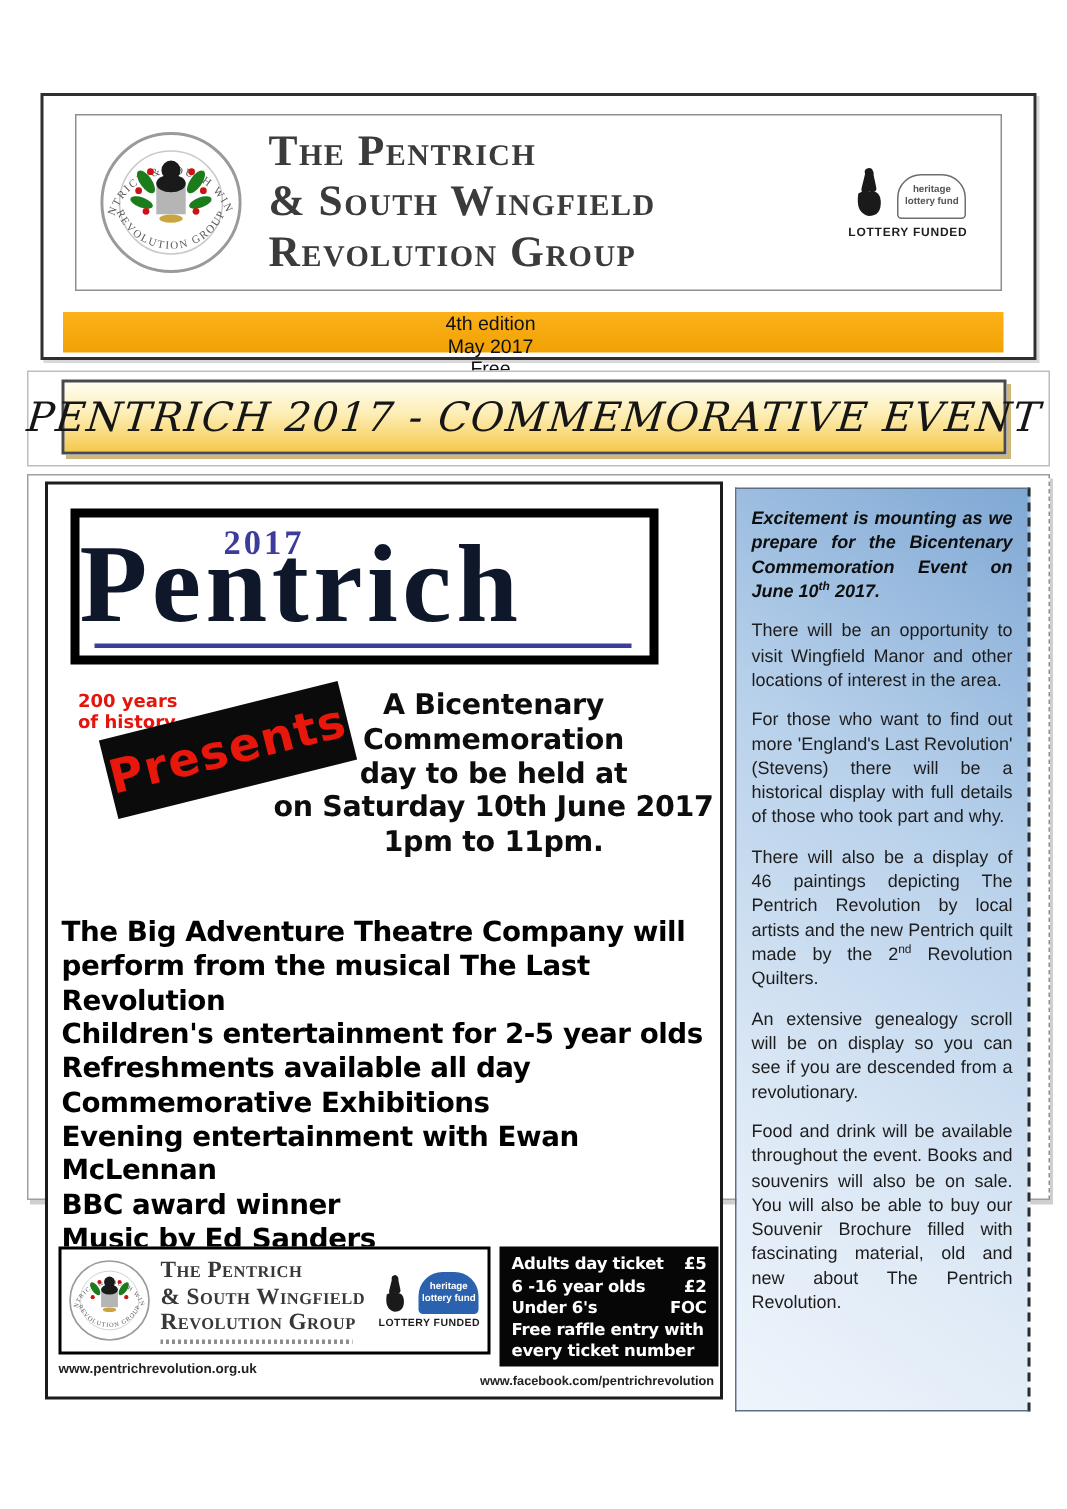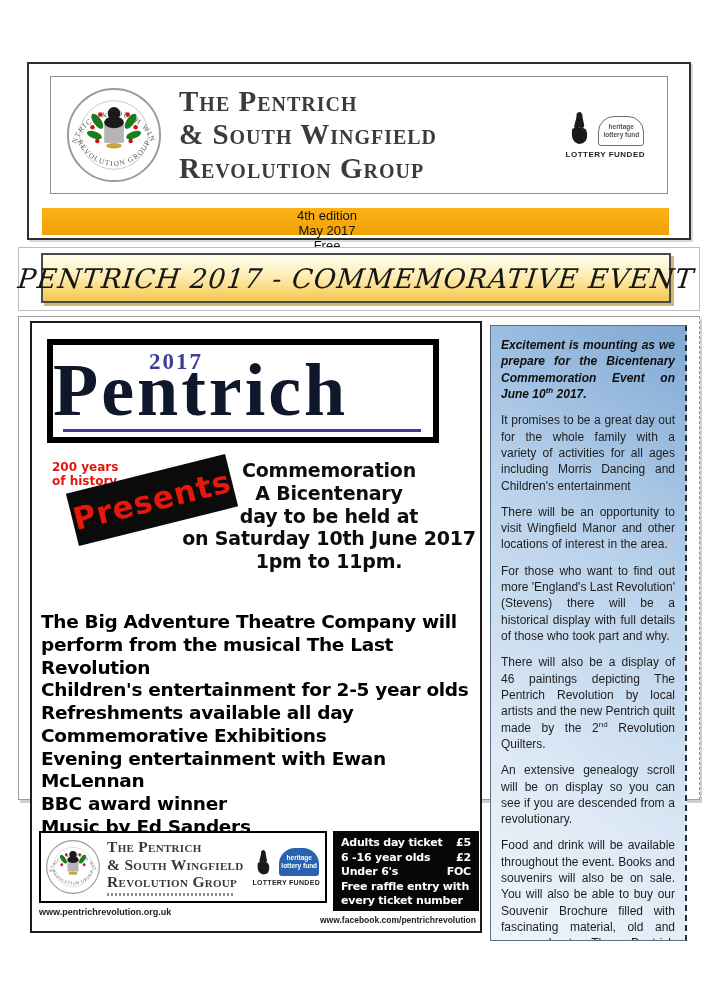--- a/index.html
+++ b/index.html
@@ -141,22 +141,22 @@
       <div class="tagline" id="tagline-lines">
           <div class="tagline-line">200 years</div>
           <div class="tagline-line">of history</div>
         </div>
 
       <div class="presents-box">
         <span class="presents-text">Presents</span>
       </div>
 
       <div class="event-block" id="event-lines">
+          <div class="event-line">A Bicentenary</div>
           <div class="event-line">Commemoration</div>
-          <div class="event-line">A Bicentenary</div>
           <div class="event-line">day to be held at</div>
           <div class="event-line">on Saturday 10th June 2017</div>
           <div class="event-line">1pm to 11pm.</div>
         </div>
 
       <div class="feature-block" id="feature-lines">
           <div class="feature-line">The Big Adventure Theatre Company will</div>
           <div class="feature-line">perform from the musical The Last Revolution</div>
           <div class="feature-line">Children's entertainment for 2-5 year olds</div>
           <div class="feature-line">Refreshments available all day</div>
@@ -237,21 +237,20 @@
             <div class="ticket-note-line">Free raffle entry with</div>
             <div class="ticket-note-line">every ticket number</div>
           </div>
       </div>
 
       <div class="facebook">www.facebook.com/pentrichrevolution</div>
     </div>
 
     <div class="sidebar" id="sidebar-paragraphs">
         <div class="sidebar-paragraph lead">Excitement is mounting as we prepare for the Bicentenary Commemoration Event on June 10<sup>th</sup> 2017.</div>
-        <div class="sidebar-paragraph">It promises to be a great day out for the whole family with a variety of activities for all ages including Morris Dancing and Children's entertainment</div>
         <div class="sidebar-paragraph">There will be an opportunity to visit Wingfield Manor and other locations of interest in the area.</div>
         <div class="sidebar-paragraph">For those who want to find out more 'England's Last Revolution' (Stevens) there will be a historical display with full details of those who took part and why.</div>
         <div class="sidebar-paragraph">There will also be a display of 46 paintings depicting The Pentrich Revolution by local artists and the new Pentrich quilt made by the 2<sup>nd</sup> Revolution Quilters.</div>
         <div class="sidebar-paragraph">An extensive genealogy scroll will be on display so you can see if you are descended from a revolutionary.</div>
         <div class="sidebar-paragraph">Food and drink will be available throughout the event. Books and souvenirs will also be on sale. You will also be able to buy our Souvenir Brochure filled with fascinating material, old and new about The Pentrich Revolution.</div>
       </div>
   </div>
 
 </div>
 

